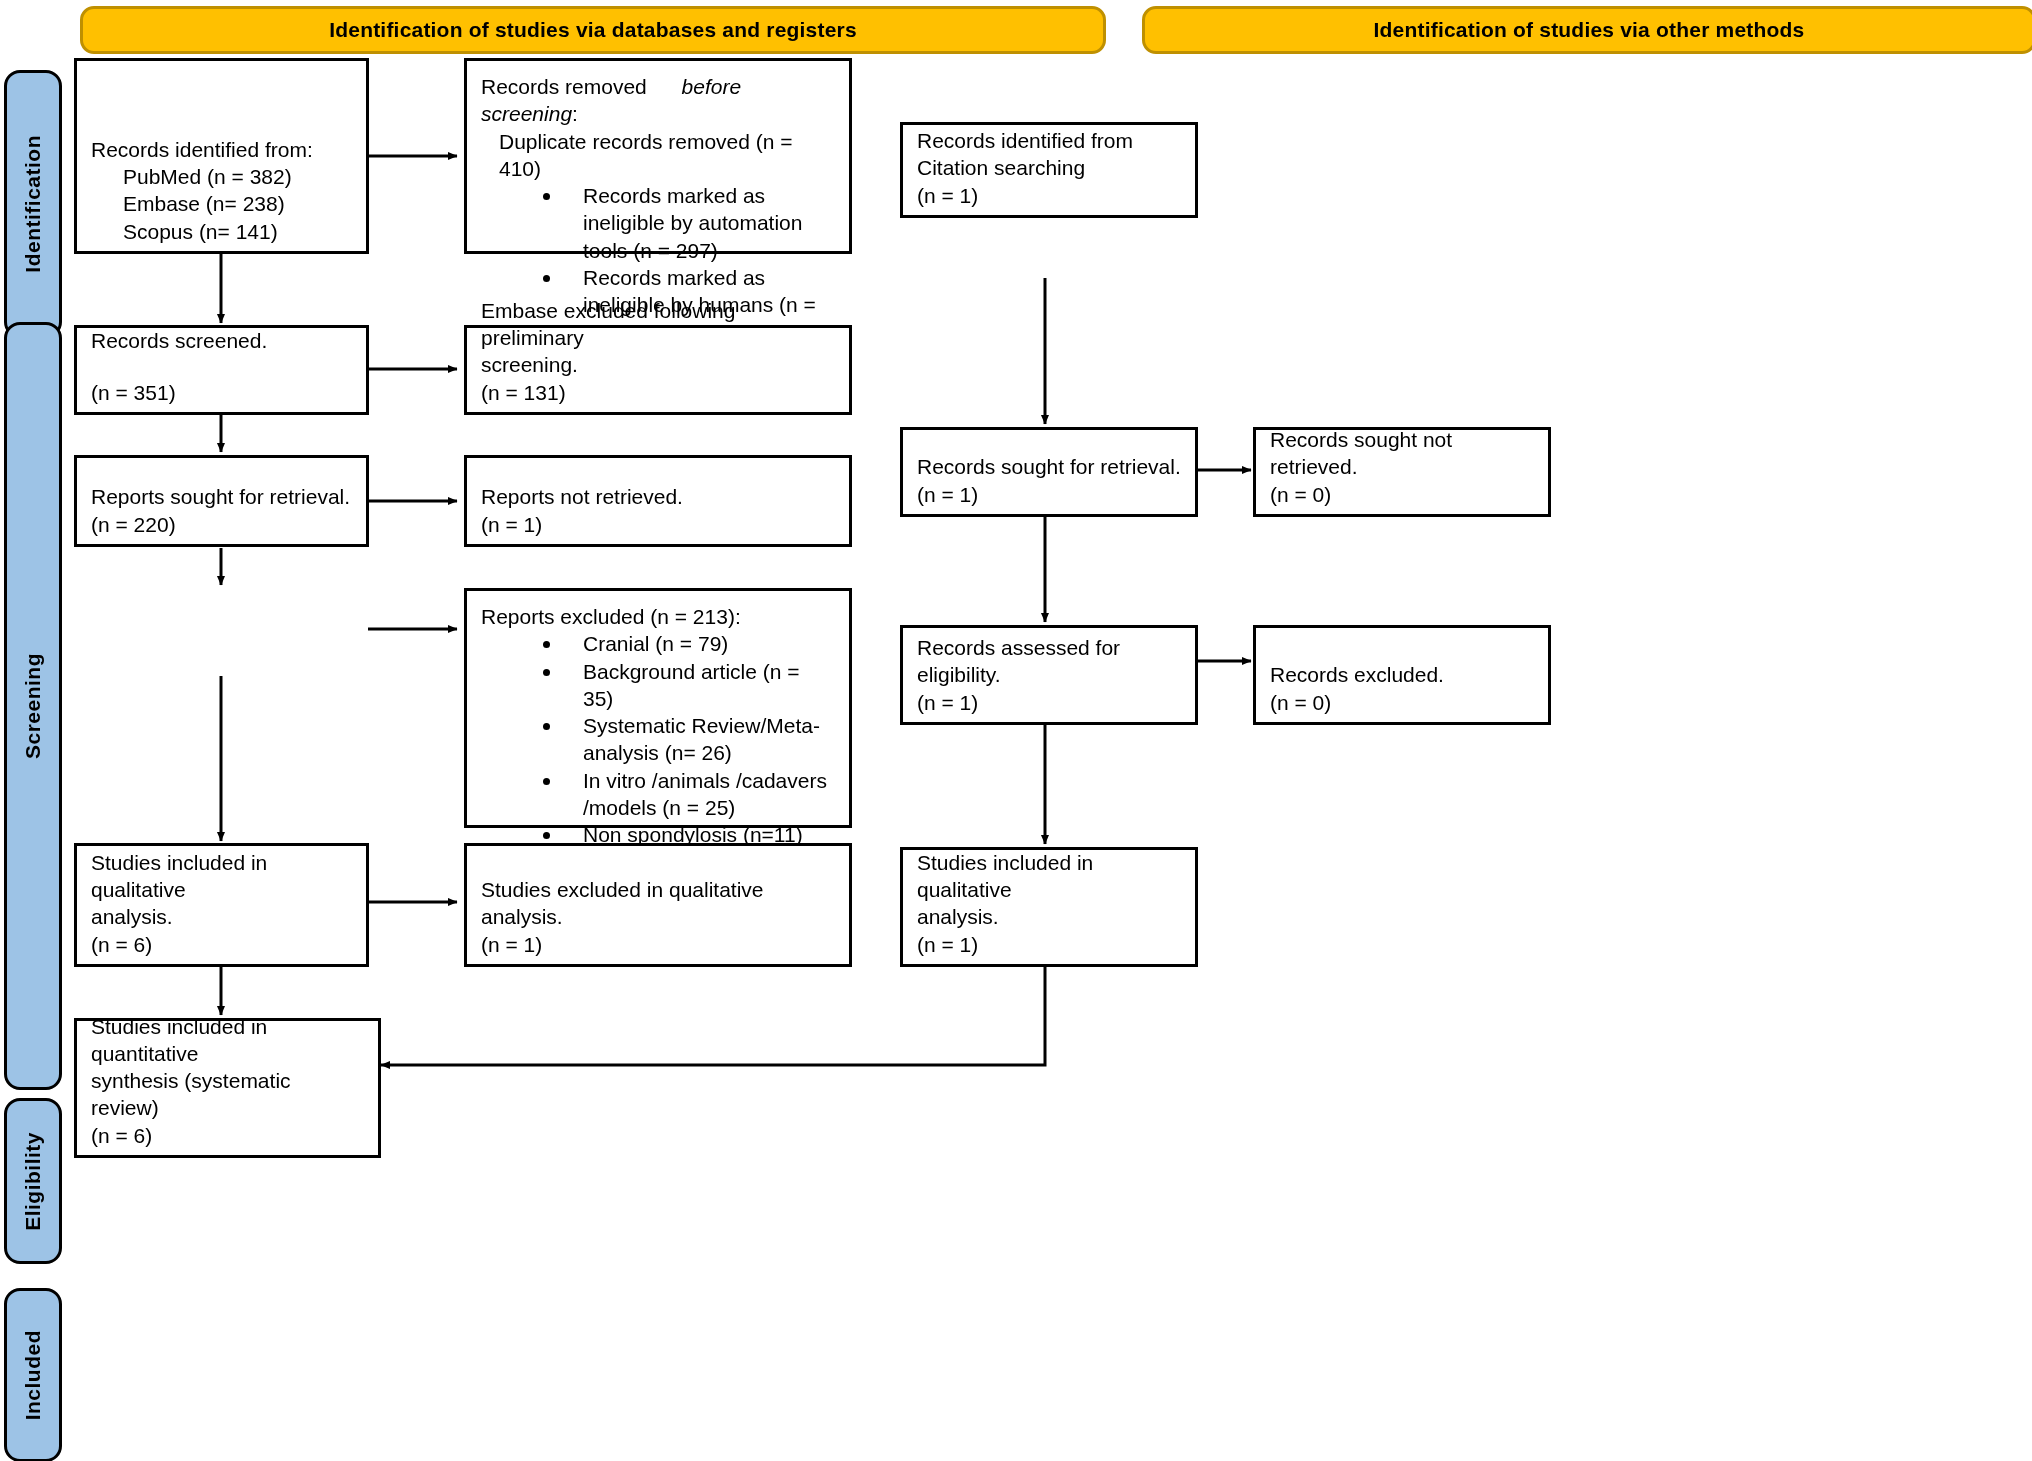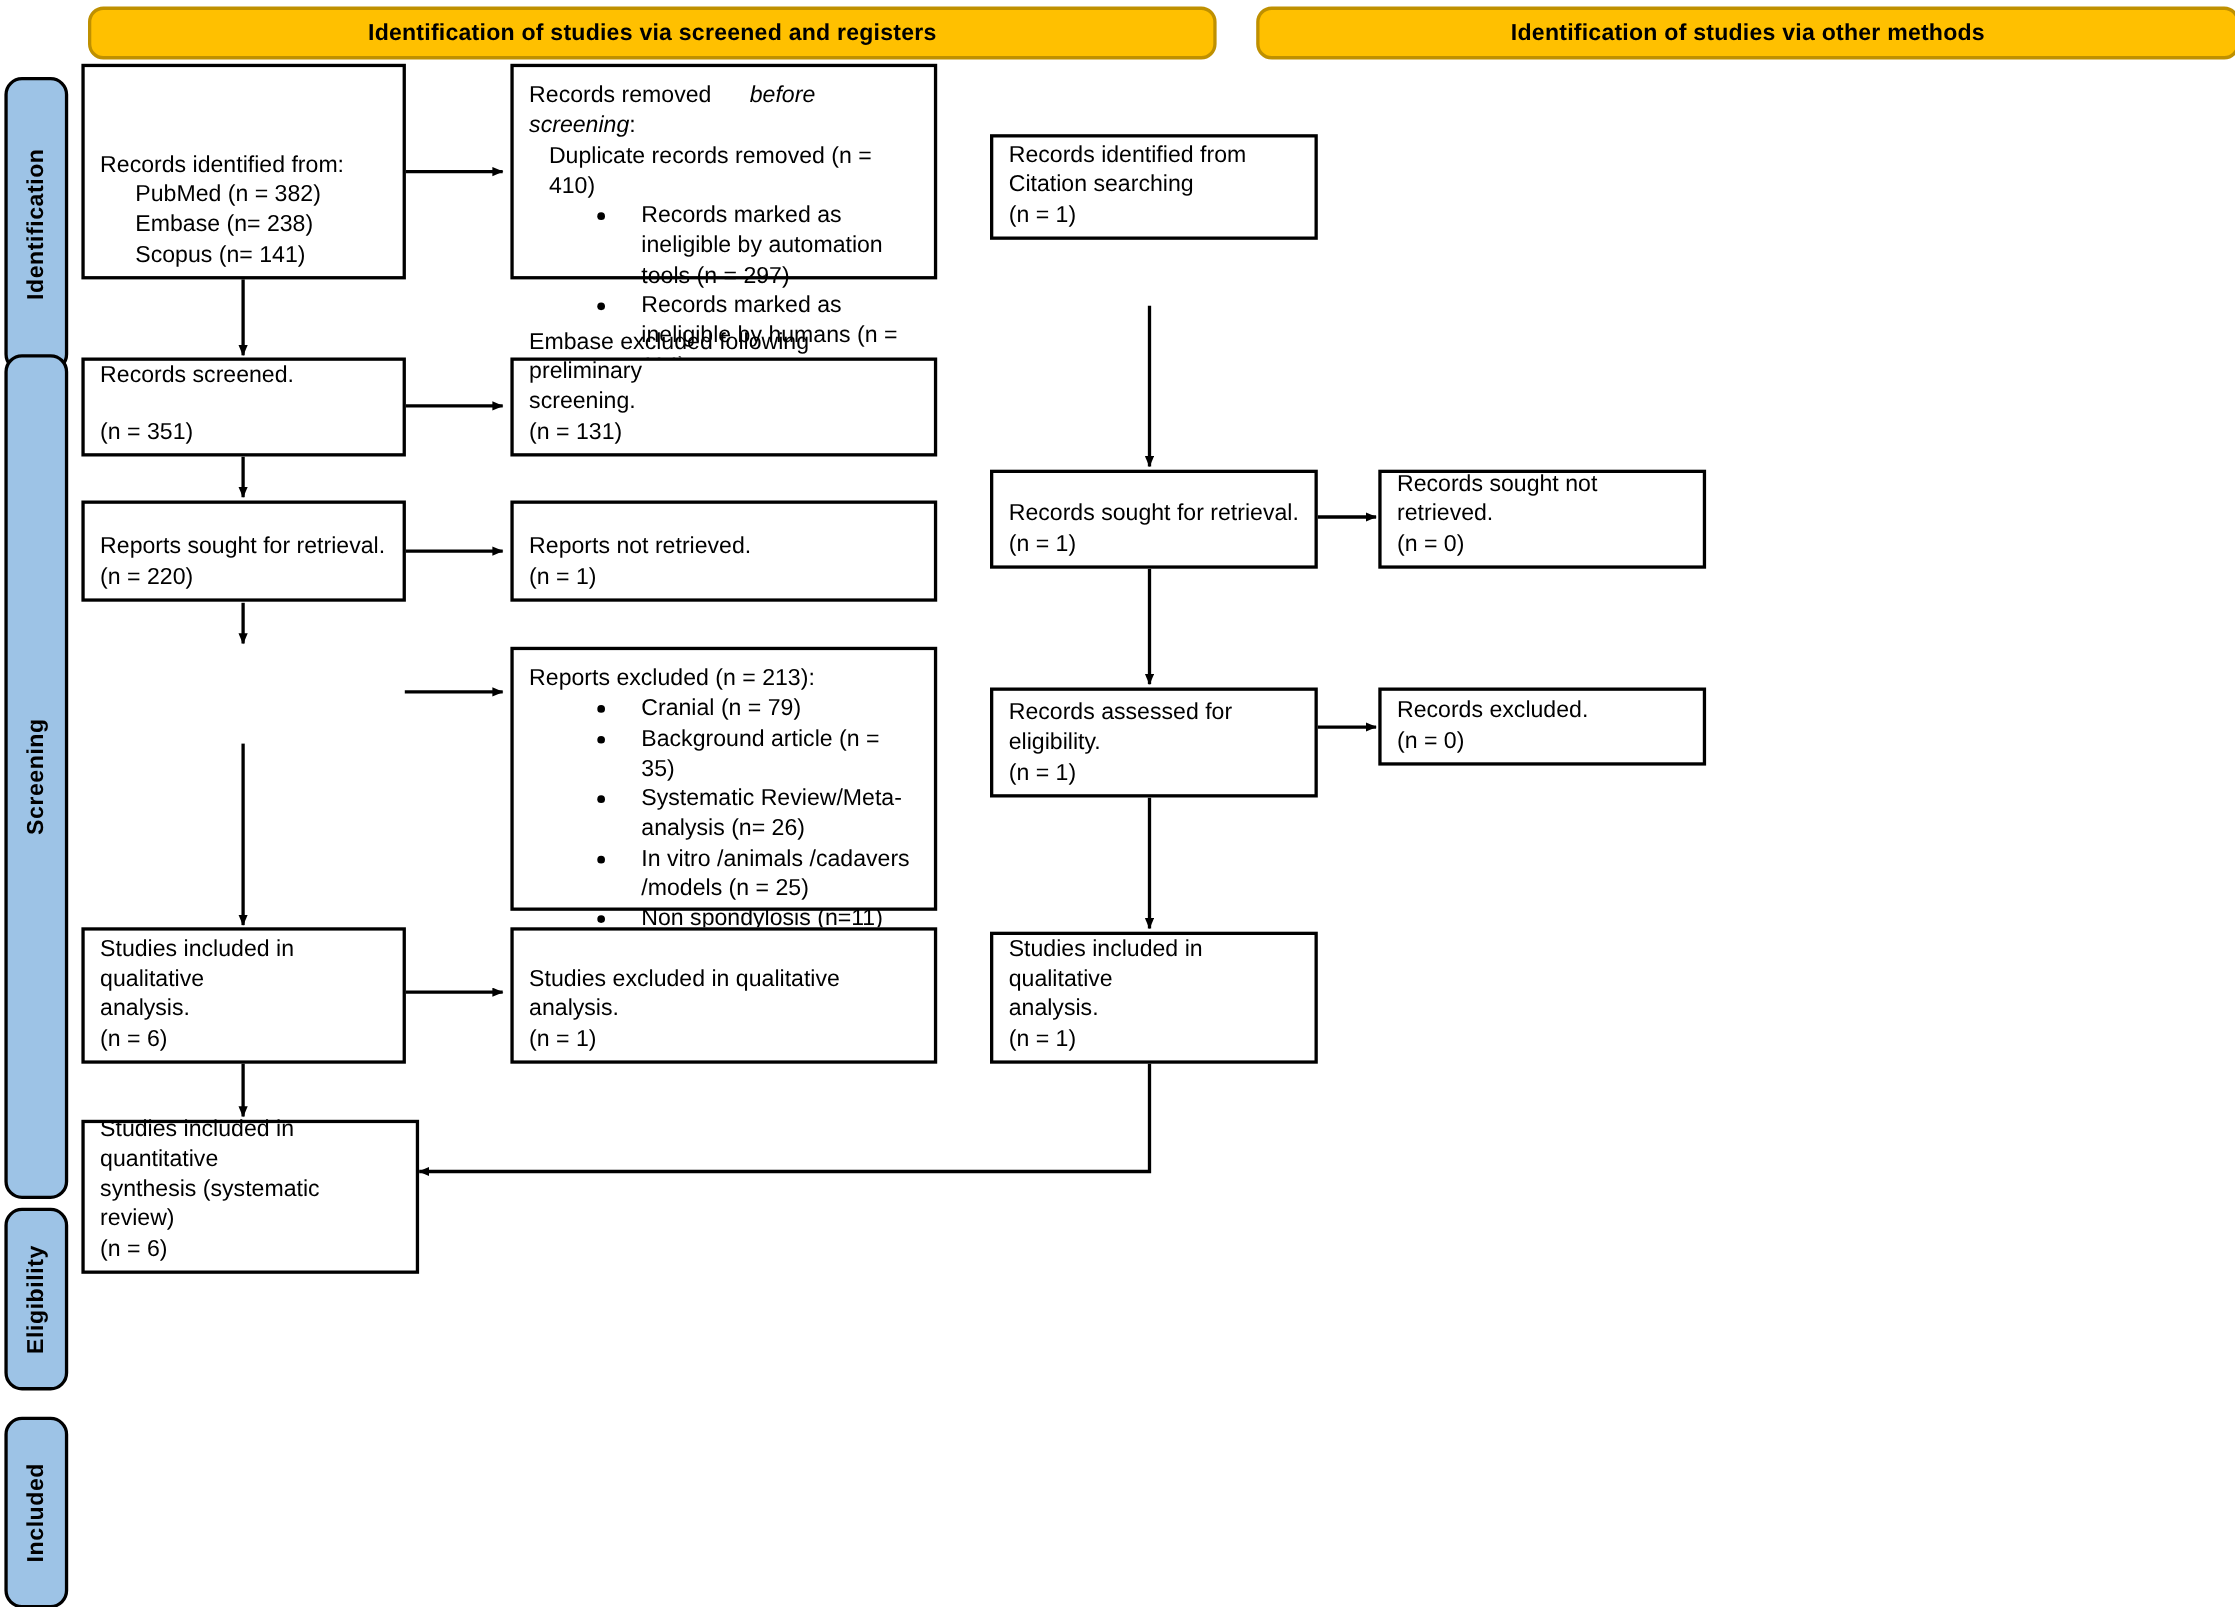--- a/index.html
+++ b/index.html
@@ -78,21 +78,21 @@
 
       <path d="M1196,661 L1251,661"></path>
 
       <path d="M1045,725 L1045,844"></path>
 
       <path d="M1045,966 L1045,1065 L381,1065"></path>
     </g>
   </svg>
 
   <div class="stage-bar" style="left:80px;top:6px;width:1020px;height:42px;">
-    <span>Identification of studies via screened and registers</span>
+    <span>Identification of studies via databases and registers</span>
   </div>
   <div class="stage-bar" style="left:1142px;top:6px;width:888px;height:42px;">
     <span>Identification of studies via other methods</span>
   </div>
 
   <div class="side-tab" style="left:4px;top:70px;width:52px;height:262px;">
     <span>Identification</span>
   </div>
   <div class="side-tab" style="left:4px;top:322px;width:52px;height:762px;">
     <span>Screening</span>
@@ -186,21 +186,21 @@
   <div class="node" style="left:1253px;top:427px;width:298px;height:90px;">
     <p>Records sought not retrieved.</p>
     <p>(n = 0)</p>
   </div>
 
   <div class="node" style="left:900px;top:625px;width:298px;height:100px;">
     <p>Records assessed for eligibility.</p>
     <p>(n = 1)</p>
   </div>
 
-  <div class="node" style="left:1253px;top:625px;width:298px;height:71px;">
+  <div class="node" style="left:1253px;top:625px;width:298px;height:100px;">
     <p>Records excluded.</p>
     <p>(n = 0)</p>
   </div>
 
   <div class="node" style="left:900px;top:847px;width:298px;height:120px;">
     <p>Studies included in qualitative</p>
     <p>analysis.</p>
     <p>(n = 1)</p>
   </div>
 

